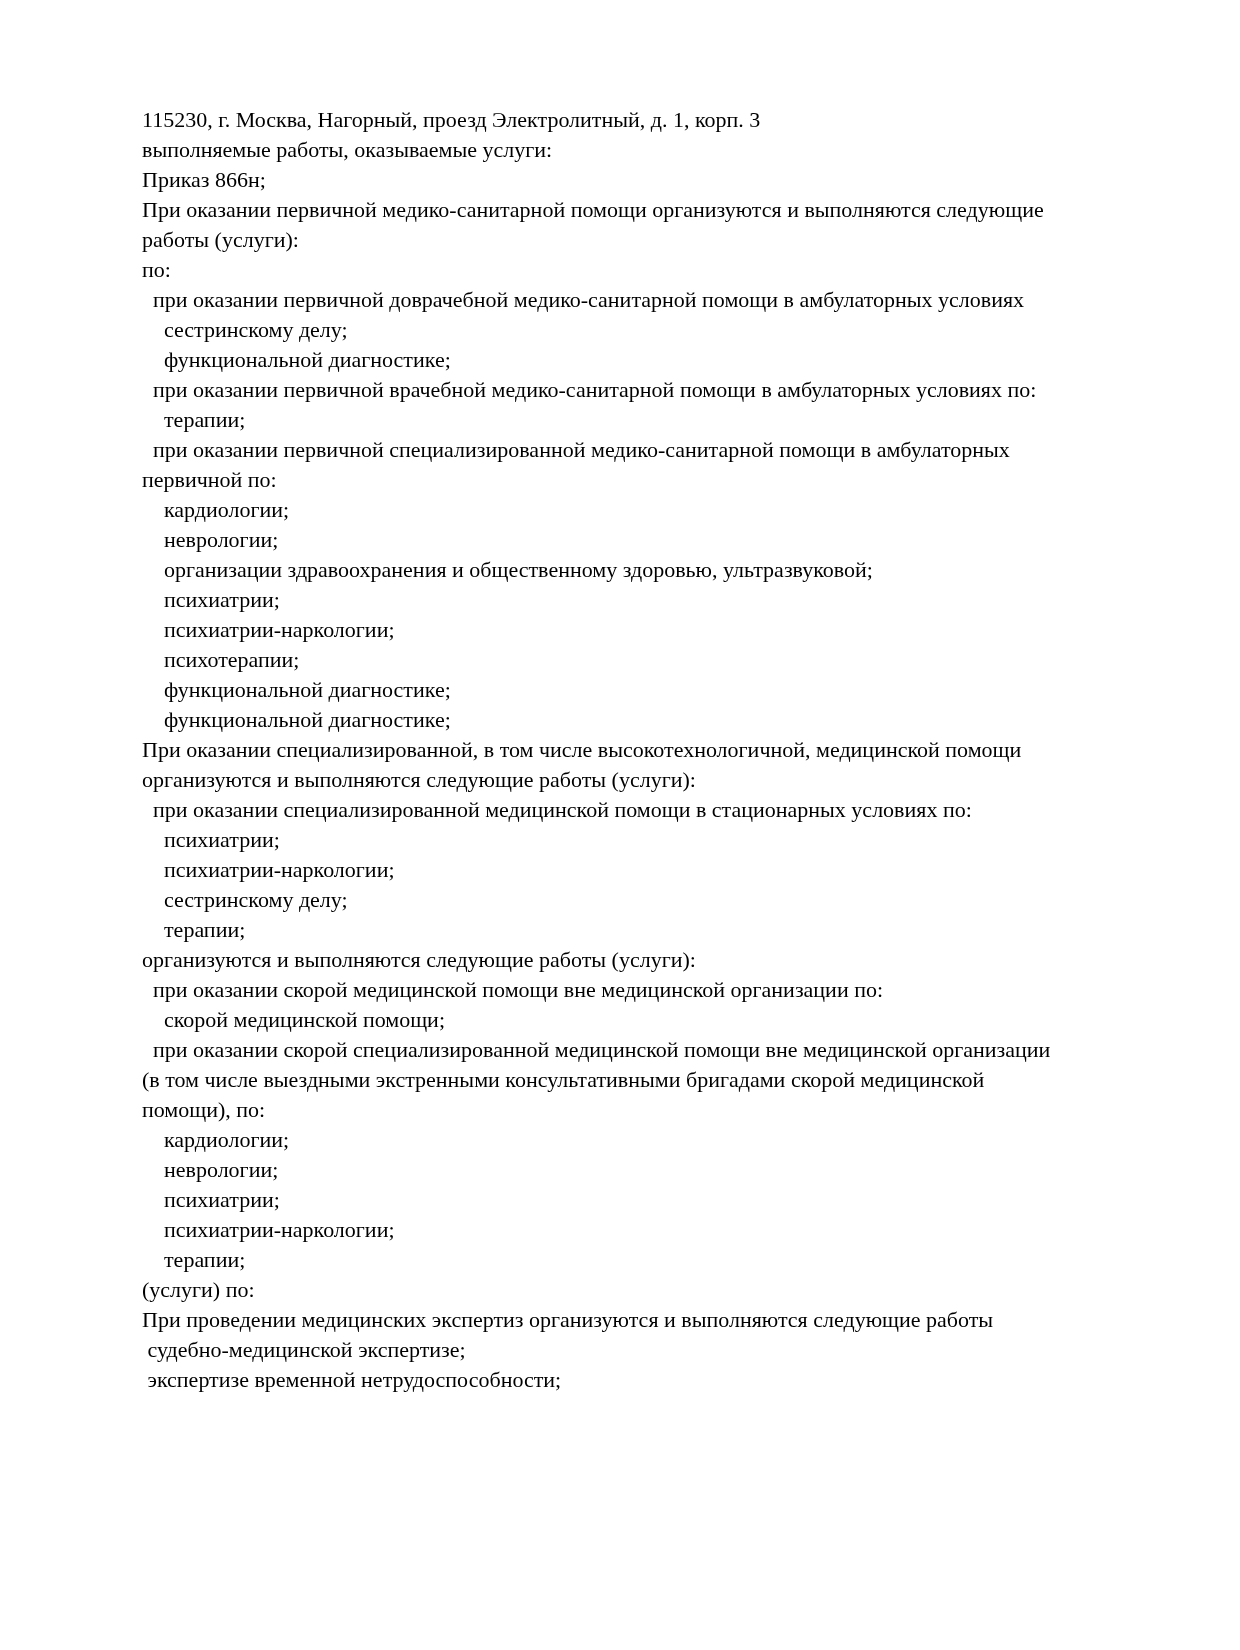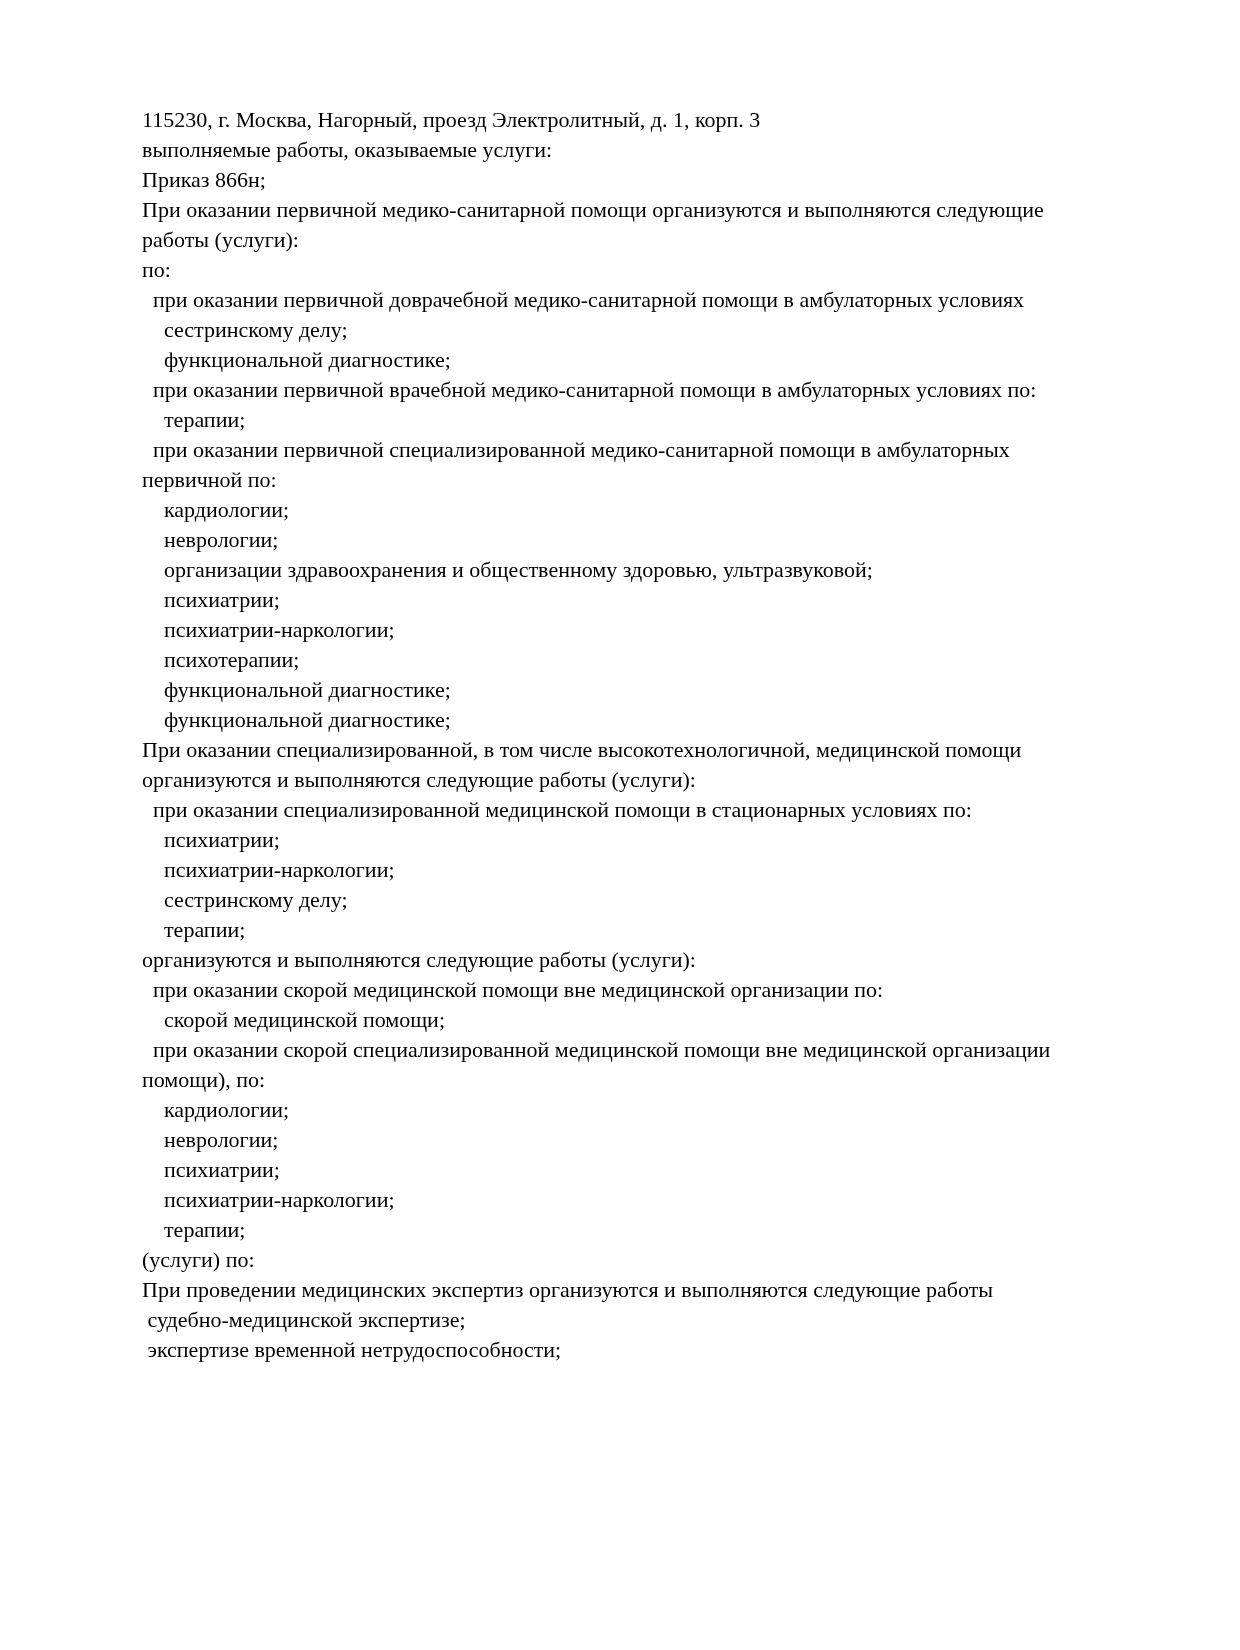--- a/index.html
+++ b/index.html
@@ -64,20 +64,21 @@
       <div class="line">организуются и выполняются следующие работы (услуги):</div>
       <div class="line">  при оказании специализированной медицинской помощи в стационарных условиях по:</div>
       <div class="line">    психиатрии;</div>
       <div class="line">    психиатрии-наркологии;</div>
       <div class="line">    сестринскому делу;</div>
       <div class="line">    терапии;</div>
       <div class="line">организуются и выполняются следующие работы (услуги):</div>
       <div class="line">  при оказании скорой медицинской помощи вне медицинской организации по:</div>
       <div class="line">    скорой медицинской помощи;</div>
       <div class="line">  при оказании скорой специализированной медицинской помощи вне медицинской организации</div>
+      <div class="line">(в том числе выездными экстренными консультативными бригадами скорой медицинской</div>
       <div class="line">помощи), по:</div>
       <div class="line">    кардиологии;</div>
       <div class="line">    неврологии;</div>
       <div class="line">    психиатрии;</div>
       <div class="line">    психиатрии-наркологии;</div>
       <div class="line">    терапии;</div>
       <div class="line">(услуги) по:</div>
       <div class="line">При проведении медицинских экспертиз организуются и выполняются следующие работы</div>
       <div class="line"> судебно-медицинской экспертизе;</div>
       <div class="line"> экспертизе временной нетрудоспособности;</div>

